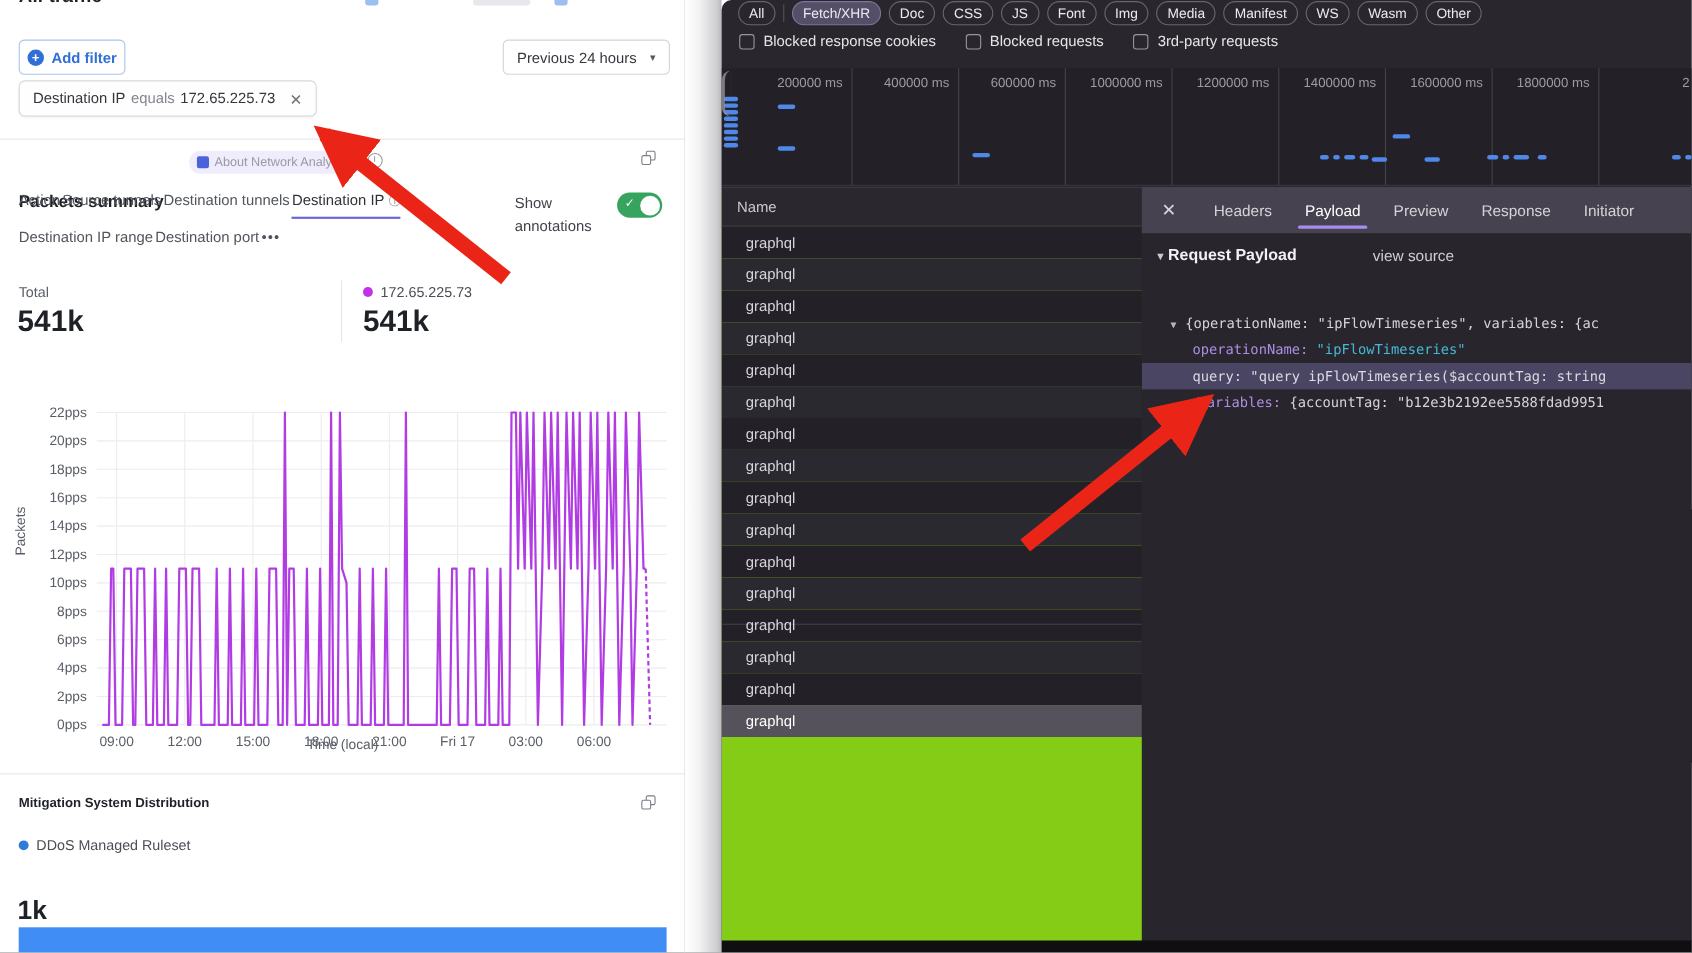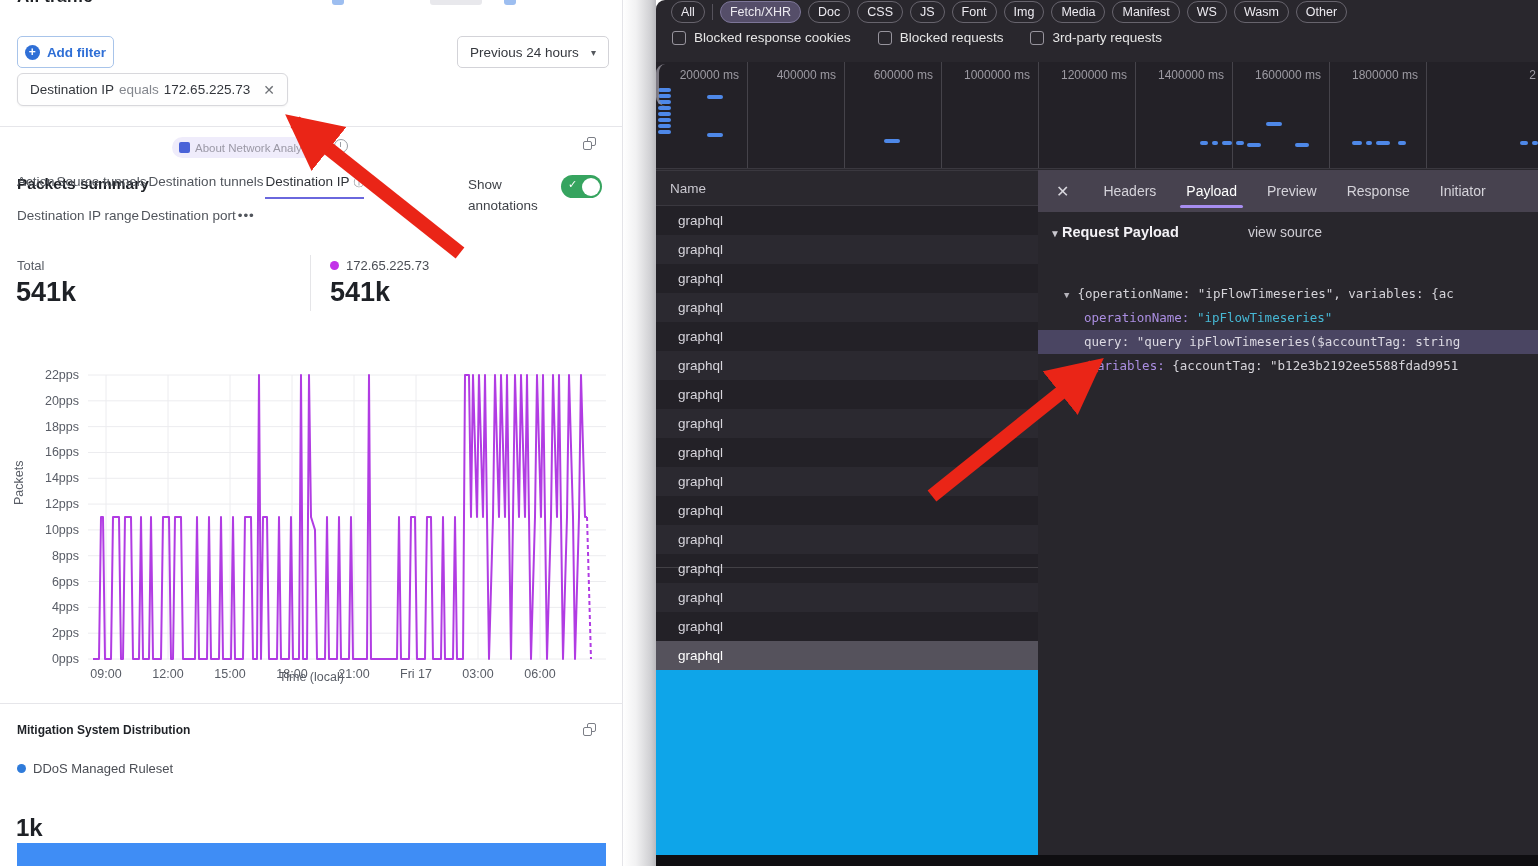--- a/index.html
+++ b/index.html
@@ -80,26 +80,26 @@
           color:#eceaf0; font-size:12.5px; cursor:pointer; white-space:nowrap; }
   .pill.sel { background:#554e69; border-color:#7d7698; }
   .pill-sep { width:1px; height:16px; background:#55525b; }
 
   #checkbox-row { position:absolute; left:16px; top:30px; display:flex; gap:27px; }
   .cb-item { display:flex; align-items:center; gap:8px; font-size:13.5px; color:#e5e5e5; cursor:pointer; }
   .cb-box { width:14px; height:14px; border:1.5px solid #97949d; border-radius:3px; background:transparent; }
 
   #timeline { position:absolute; left:0; top:62px; width:882px; height:107px; background:#232127; border-bottom:1px solid #3a383f; display:flex; }
   .tl-cell { height:100%; border-right:1px solid #45434a; font-size:12px; color:#9d9ba3; text-align:right; padding:6px 8px 0 0; }
-  .tl-cell:first-child { width:92px; } .tl-cell { width:97px; flex:none; }
+  .tl-cell:first-child { width:119px; } .tl-cell { width:97px; flex:none; }
   #tl-overflow { position:absolute; right:2px; top:68px; font-size:12px; color:#9d9ba3; }
   .wf { position:absolute; height:4px; border-radius:2px; background:#4e88e8; }
   #tl-grip { position:absolute; left:0px; top:64px; width:9px; height:42px; border-left:3px solid #94919b; border-radius:9px 0 0 9px; opacity:.8; }
 
-  #req-panel { position:absolute; left:0; top:170px; width:422px; height:686px; background:#0ea5e9; border-right:2px solid #b91c1c; }
+  #req-panel { position:absolute; left:0; top:170px; width:422px; height:686px; background:#84cc16; border-right:2px solid #b91c1c; }
   #req-header { height:36px; background:#2a282e; border-bottom:1px solid #3a383f; border-top:1px solid #3a383f;
                 display:flex; align-items:center; padding-left:14px; font-size:13.5px; color:#cac8d0; }
   .req-row { height:29px; display:flex; align-items:center; gap:9px; padding-left:13px; font-size:13.5px; color:#d7d5dc; cursor:pointer; }
   .req-row:nth-child(odd) { background:#232127; }
   .req-row:nth-child(even) { background:#2b2930; }
   .req-row:last-child { background:#55525c; color:#fff; }
   .req-ic { color:#e2813d; font-family:"DejaVu Sans Mono",monospace; font-size:11.5px; font-weight:bold; letter-spacing:-1px; }
   #seam { position:absolute; left:0; top:397px; width:382px; height:1px; background:rgba(255,255,255,.14); }
 
   #detail-panel { position:absolute; left:382px; top:170px; width:500px; height:686px; background:#28262c; }

